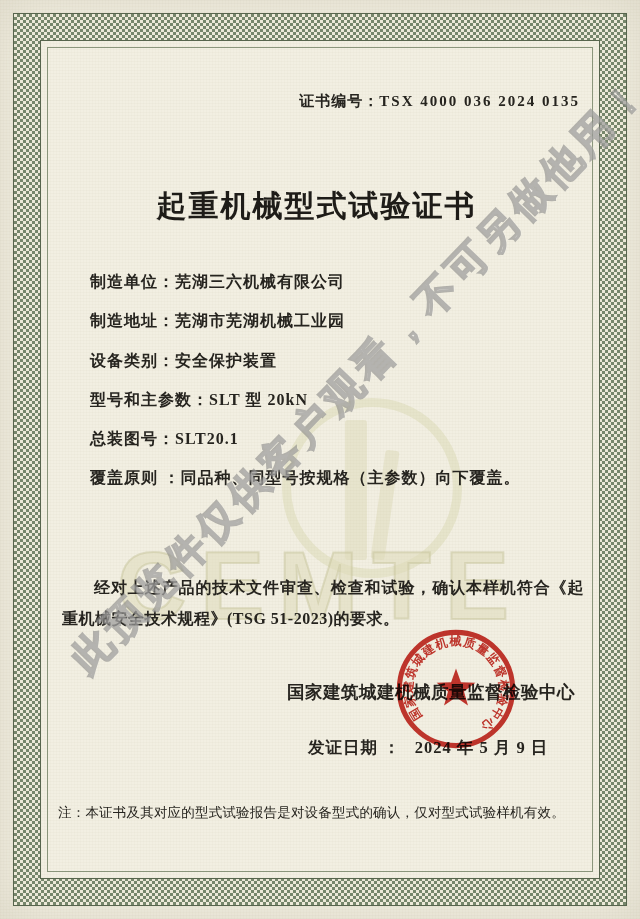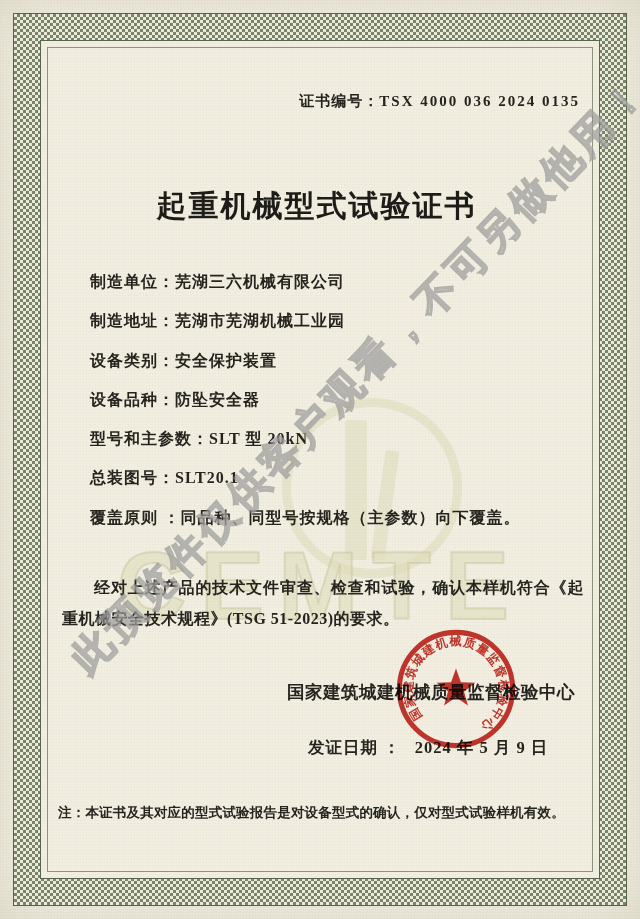--- a/index.html
+++ b/index.html
@@ -97,21 +97,21 @@
   }
 
   .issue-date {
     position:absolute; top:737px; left:308px;
     font-size:16.5px; font-weight:bold; white-space:nowrap; letter-spacing:1px;
   }
   .issue-date .dlbl { margin-right:14px; }
 
   .note {
     position:absolute; top:804px; left:58px; right:46px;
-    font-size:13.5px; font-weight:bold; letter-spacing:.2px; white-space:nowrap;
+    font-size:13.5px; font-weight:normal; letter-spacing:.2px; white-space:nowrap;
   }
 
   
   .seal {
     position:absolute; left:391px; top:624px; width:130px; height:130px; z-index:6;
     mix-blend-mode:multiply; opacity:.92;
   }
 </style>
 </head>
 <body>
@@ -141,23 +141,20 @@
       <div class="field-row">
         <span class="lbl">制造单位：</span><span class="val">芜湖三六机械有限公司</span>
       </div>
       <div class="field-row">
         <span class="lbl">制造地址：</span><span class="val">芜湖市芜湖机械工业园</span>
       </div>
       <div class="field-row">
         <span class="lbl">设备类别：</span><span class="val">安全保护装置</span>
       </div>
       <div class="field-row">
-        <span class="lbl">设备品种：</span><span class="val">防坠安全器</span>
-      </div>
-      <div class="field-row">
         <span class="lbl">型号和主参数：</span><span class="val">SLT 型 20kN</span>
       </div>
       <div class="field-row">
         <span class="lbl">总装图号：</span><span class="val">SLT20.1</span>
       </div>
       <div class="field-row">
         <span class="lbl">覆盖原则 ：</span><span class="val">同品种、同型号按规格（主参数）向下覆盖。</span>
       </div>
     </div>
 

